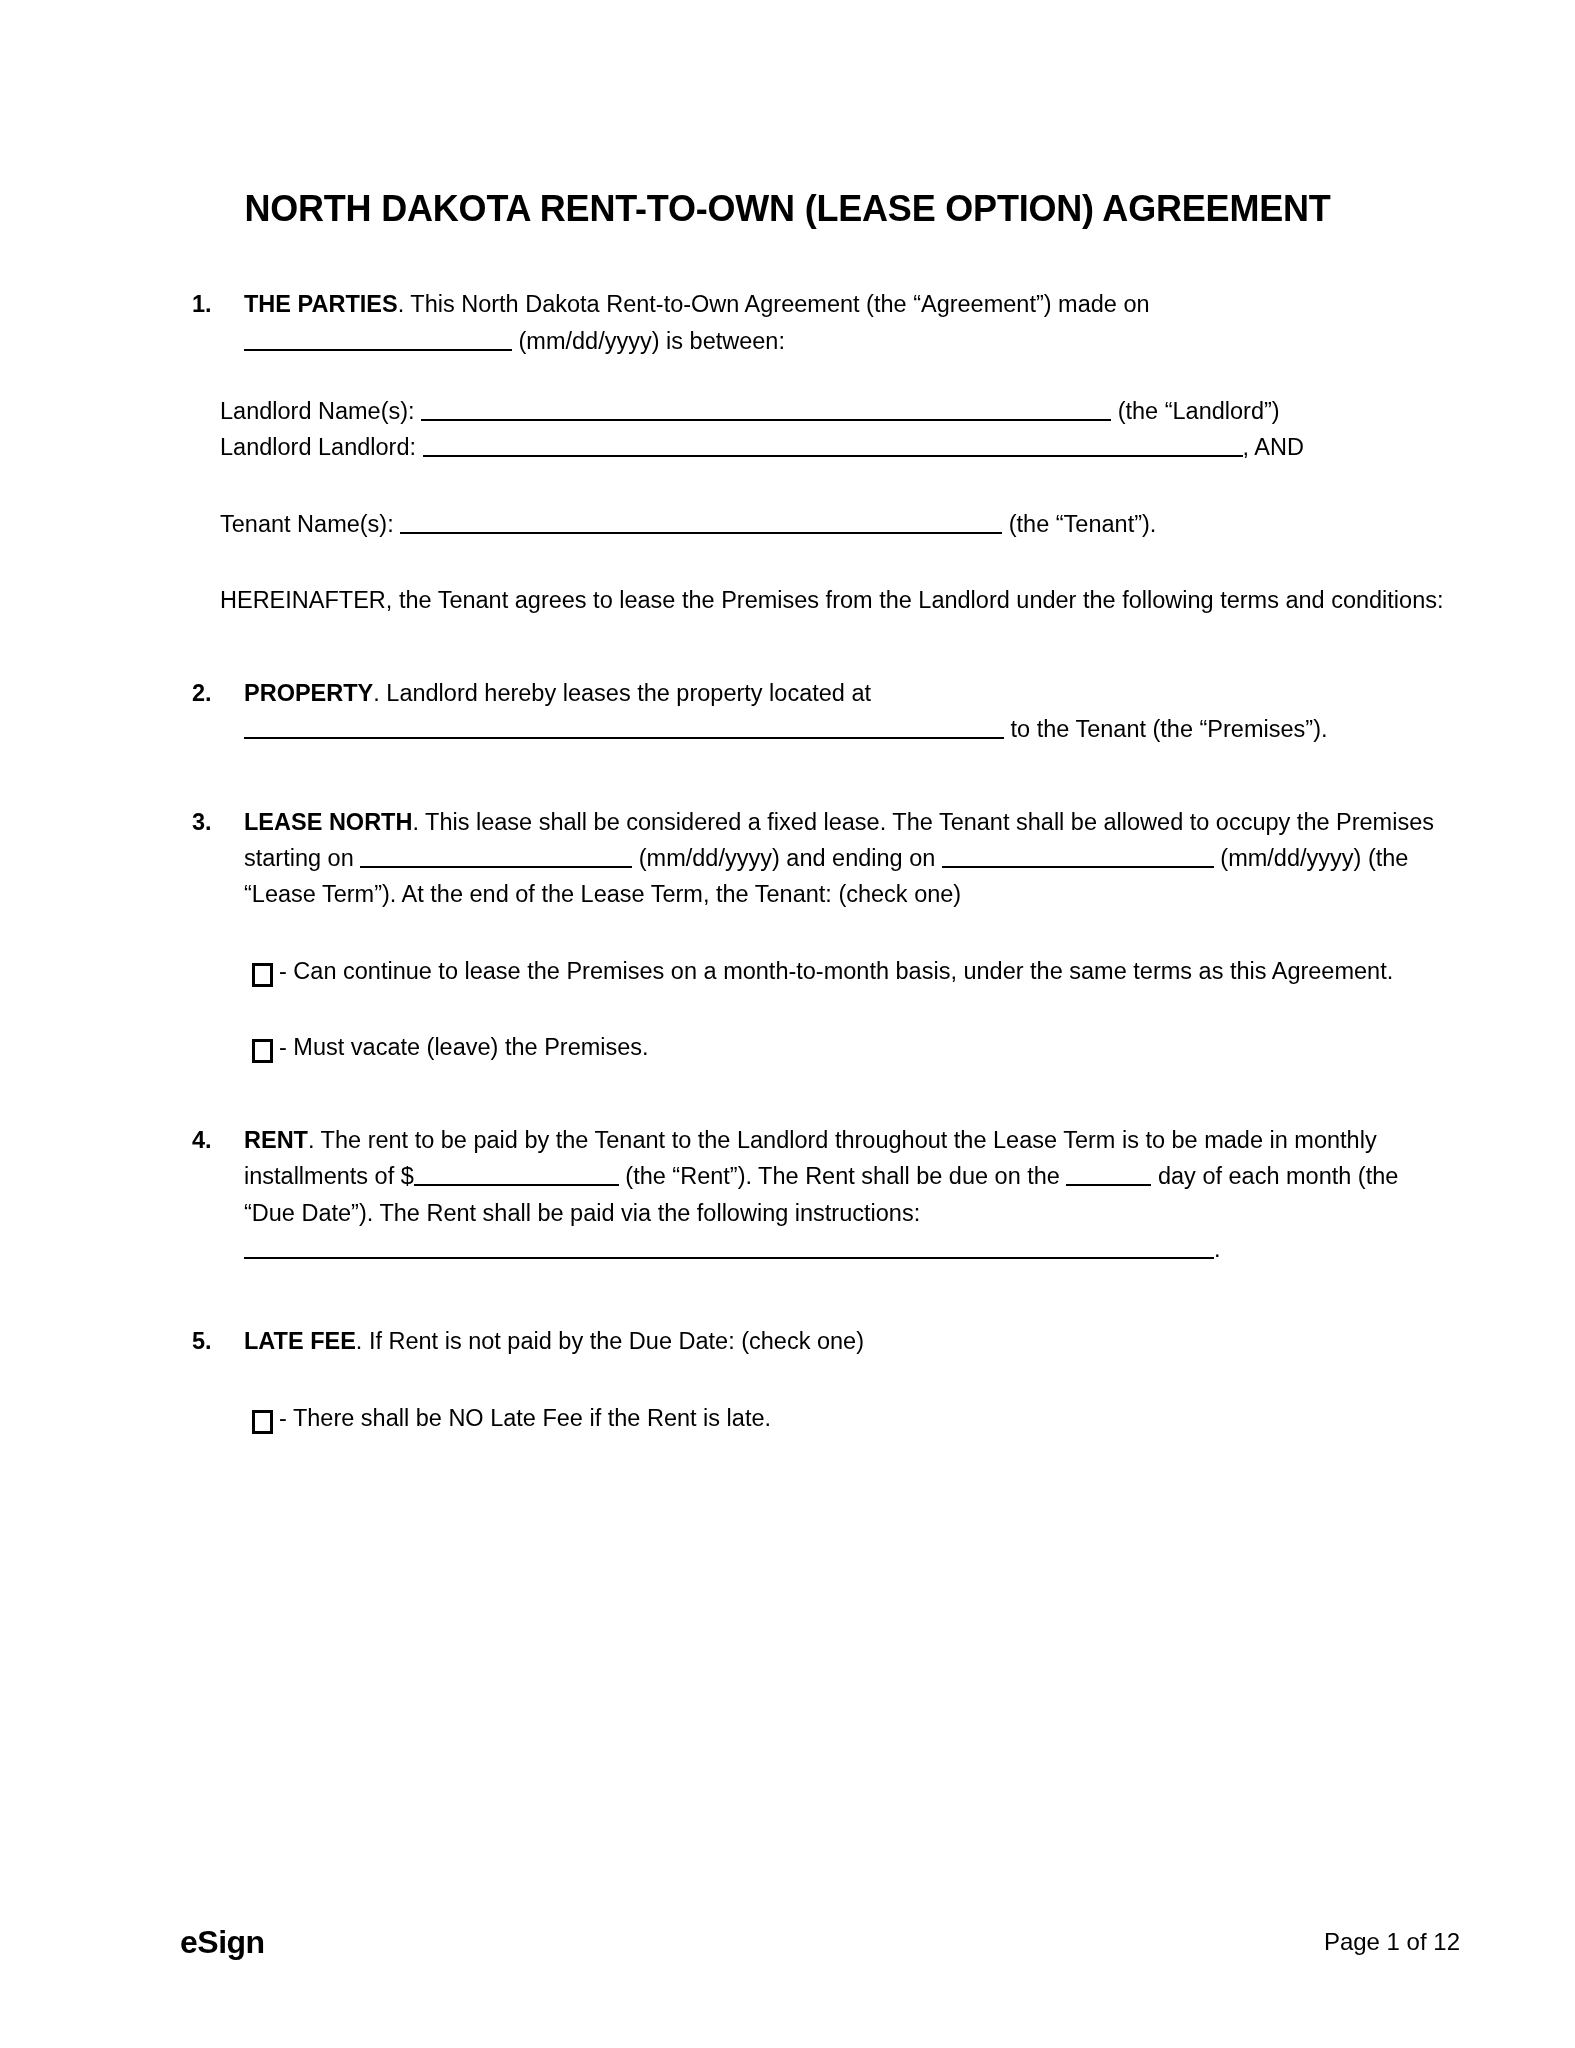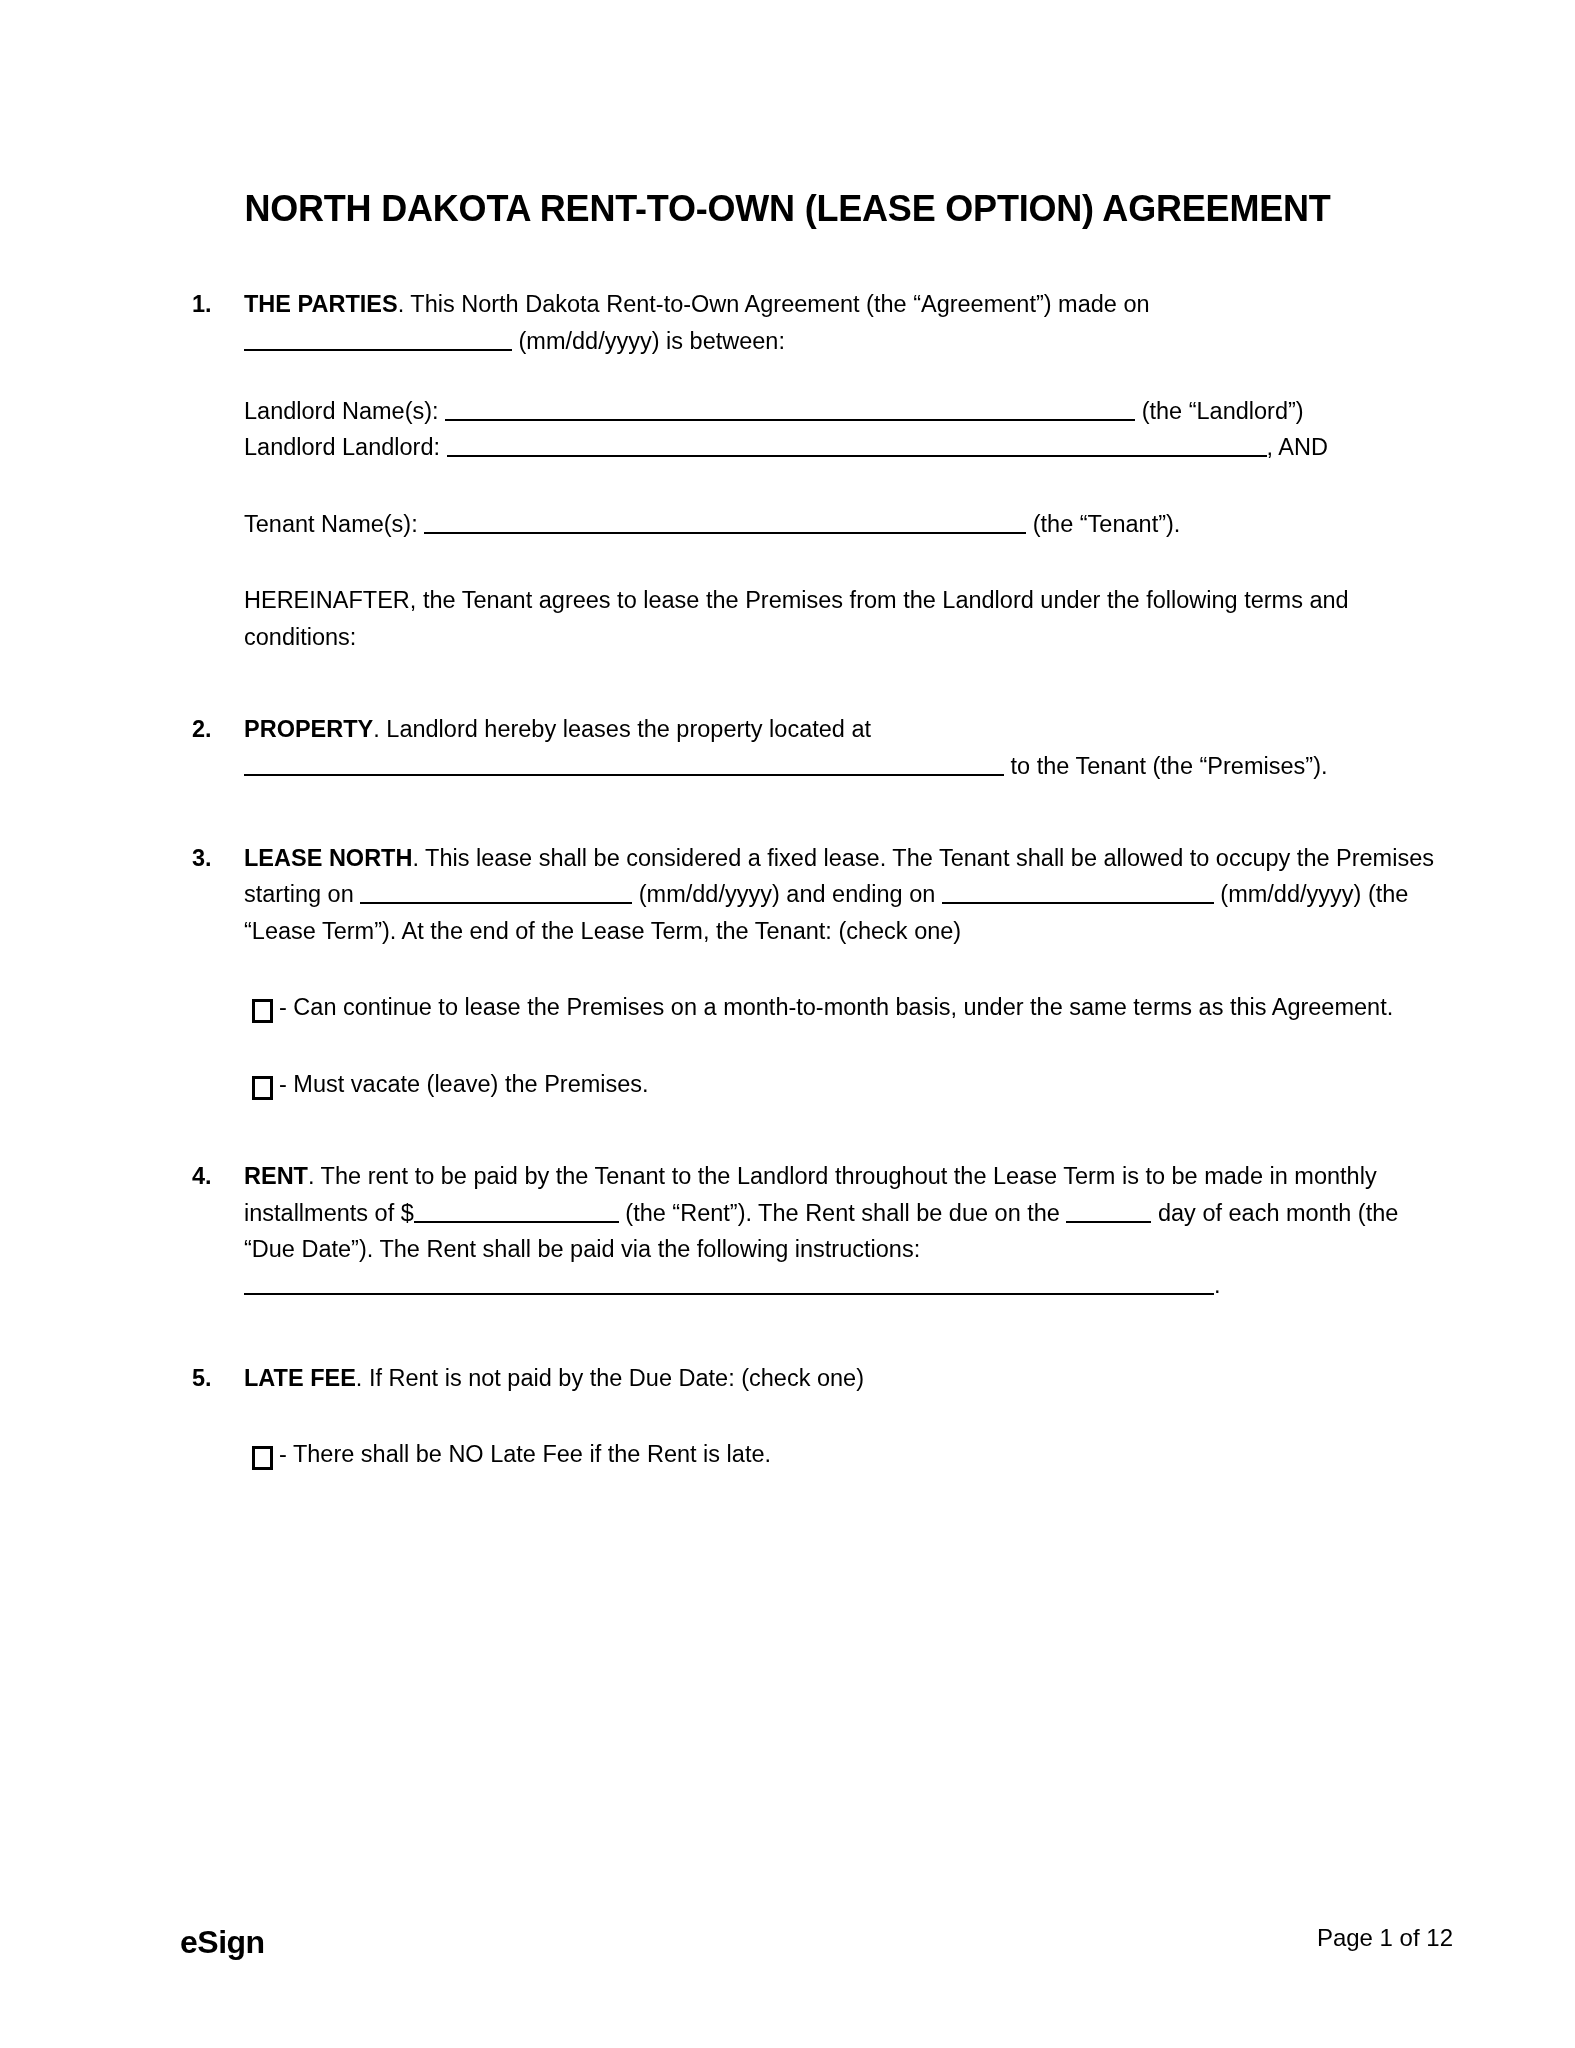--- a/index.html
+++ b/index.html
@@ -54,21 +54,21 @@
     font-size: 23.5px;
     line-height: 1.55;
     text-align: left;
   }
   .p {
     font-size: 23.5px;
     line-height: 1.55;
     margin: 0;
   }
   .indent-body {
-    margin-left: 52px;
+    margin-left: 28px;
   }
   .gap-para {
     margin-top: 34px;
   }
   .gap-para-lg {
     margin-top: 40px;
   }
   b, .bold { font-weight: bold; }
 
   
@@ -111,25 +111,25 @@
   }
   .check-text {
     flex: 1 1 auto;
     font-size: 23.5px;
     line-height: 1.55;
   }
 
   .footer {
     position: absolute;
     left: 0;
-    right: 7px;
+    right: 0;
     bottom: 90px;
     padding: 0 115px 0 180px;
     display: flex;
-    align-items: flex-start;
+    align-items: center;
     justify-content: space-between;
   }
   .brand {
     font-size: 32px;
     font-weight: bold;
     letter-spacing: -0.5px;
     line-height: 1;
   }
   .page-num {
     font-size: 24px;

